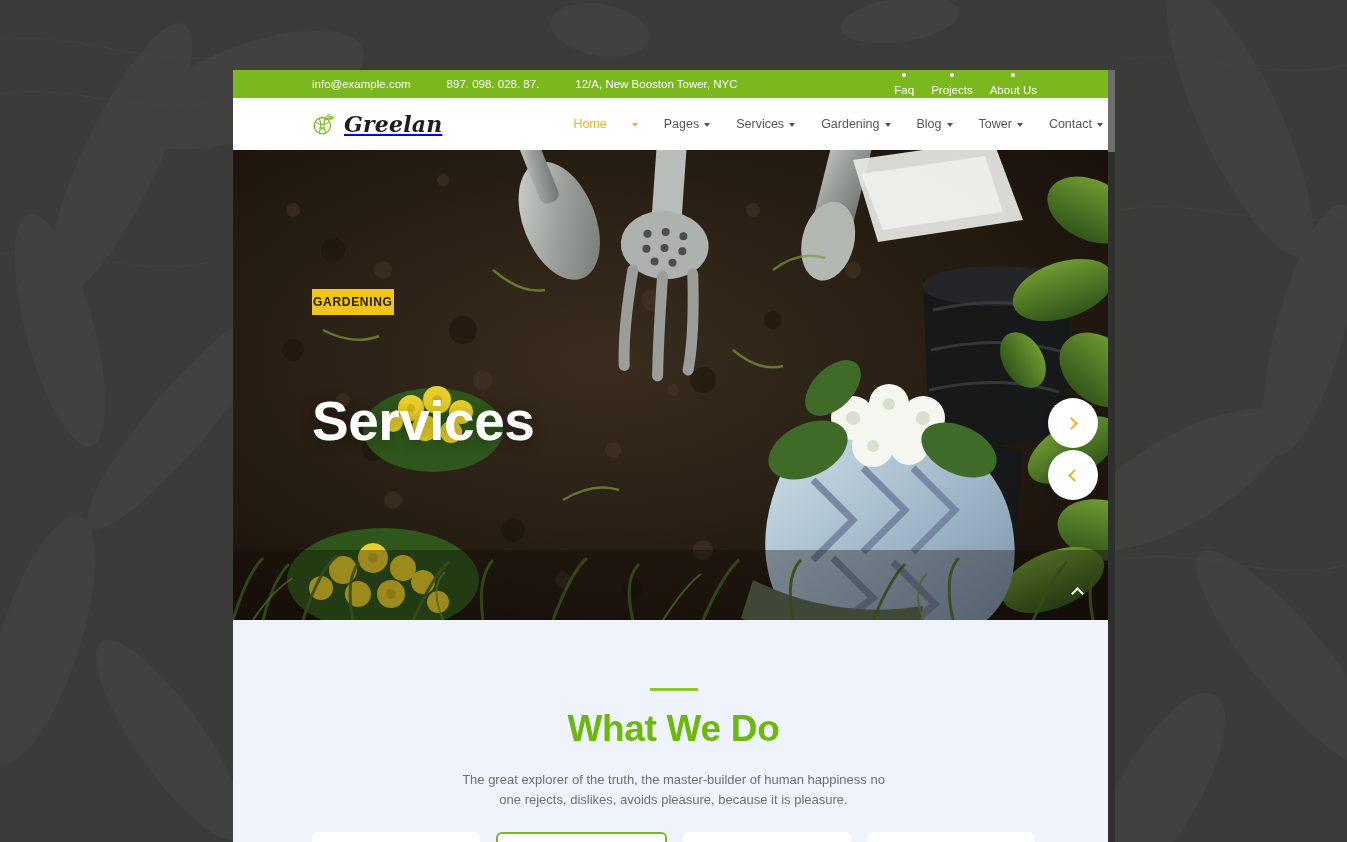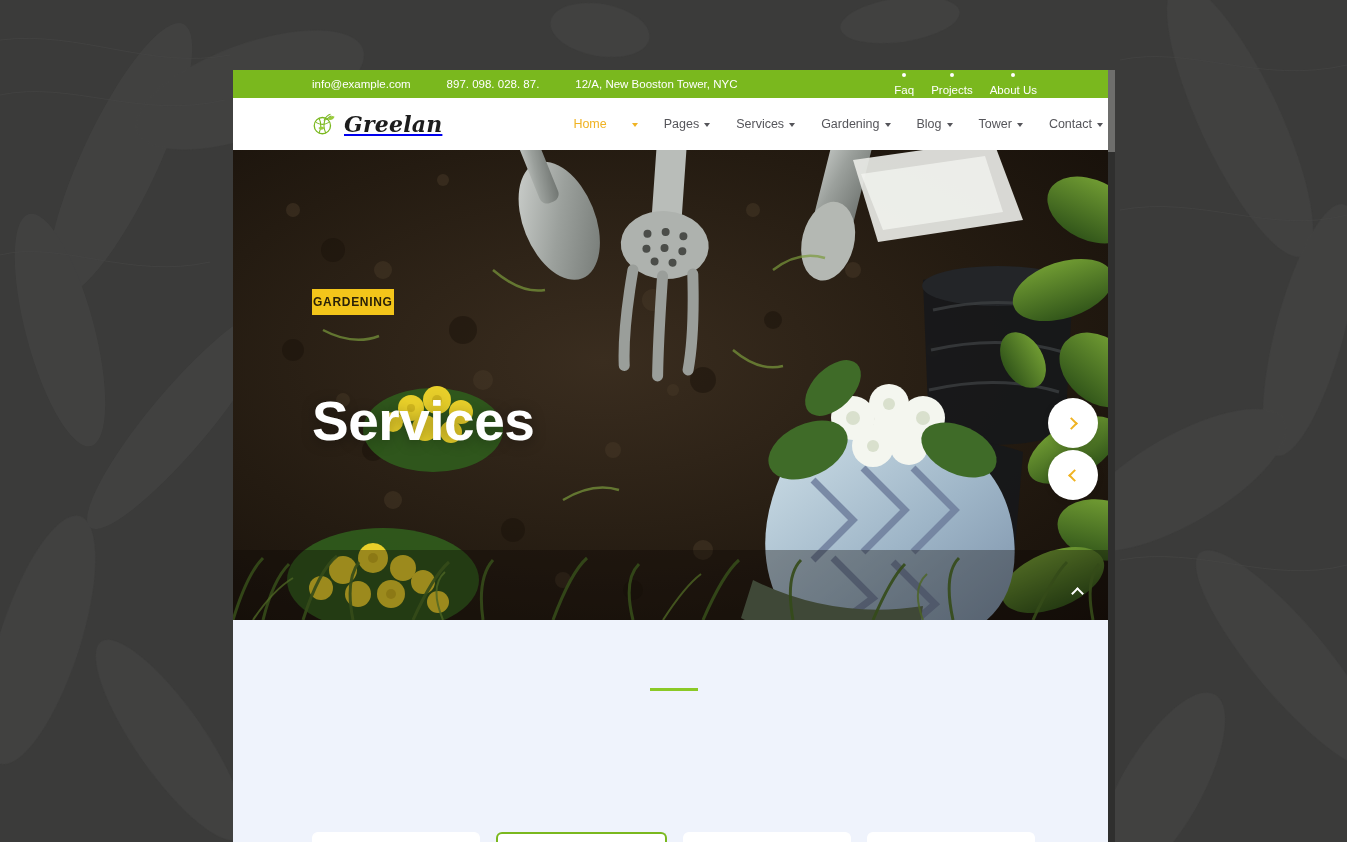--- a/index.html
+++ b/index.html
@@ -598,20 +598,22 @@
       <i class="chev left"></i>
     </div>
 
     <div class="to-top">
       <i class="chev-up"></i>
     </div>
   </div>
 
   <div class="section">
     <div class="sec-rule"></div>
+    <h2 class="sec-title">What We Do</h2>
+    <p class="sec-text">The great explorer of the truth, the master-builder of human happiness no one rejects, dislikes, avoids pleasure, because it is pleasure.</p>
   </div>
 
   <div class="cards">
     <div class="card"></div>
     <div class="card featured"></div>
     <div class="card"></div>
     <div class="card"></div>
   </div>
 
 </div>

